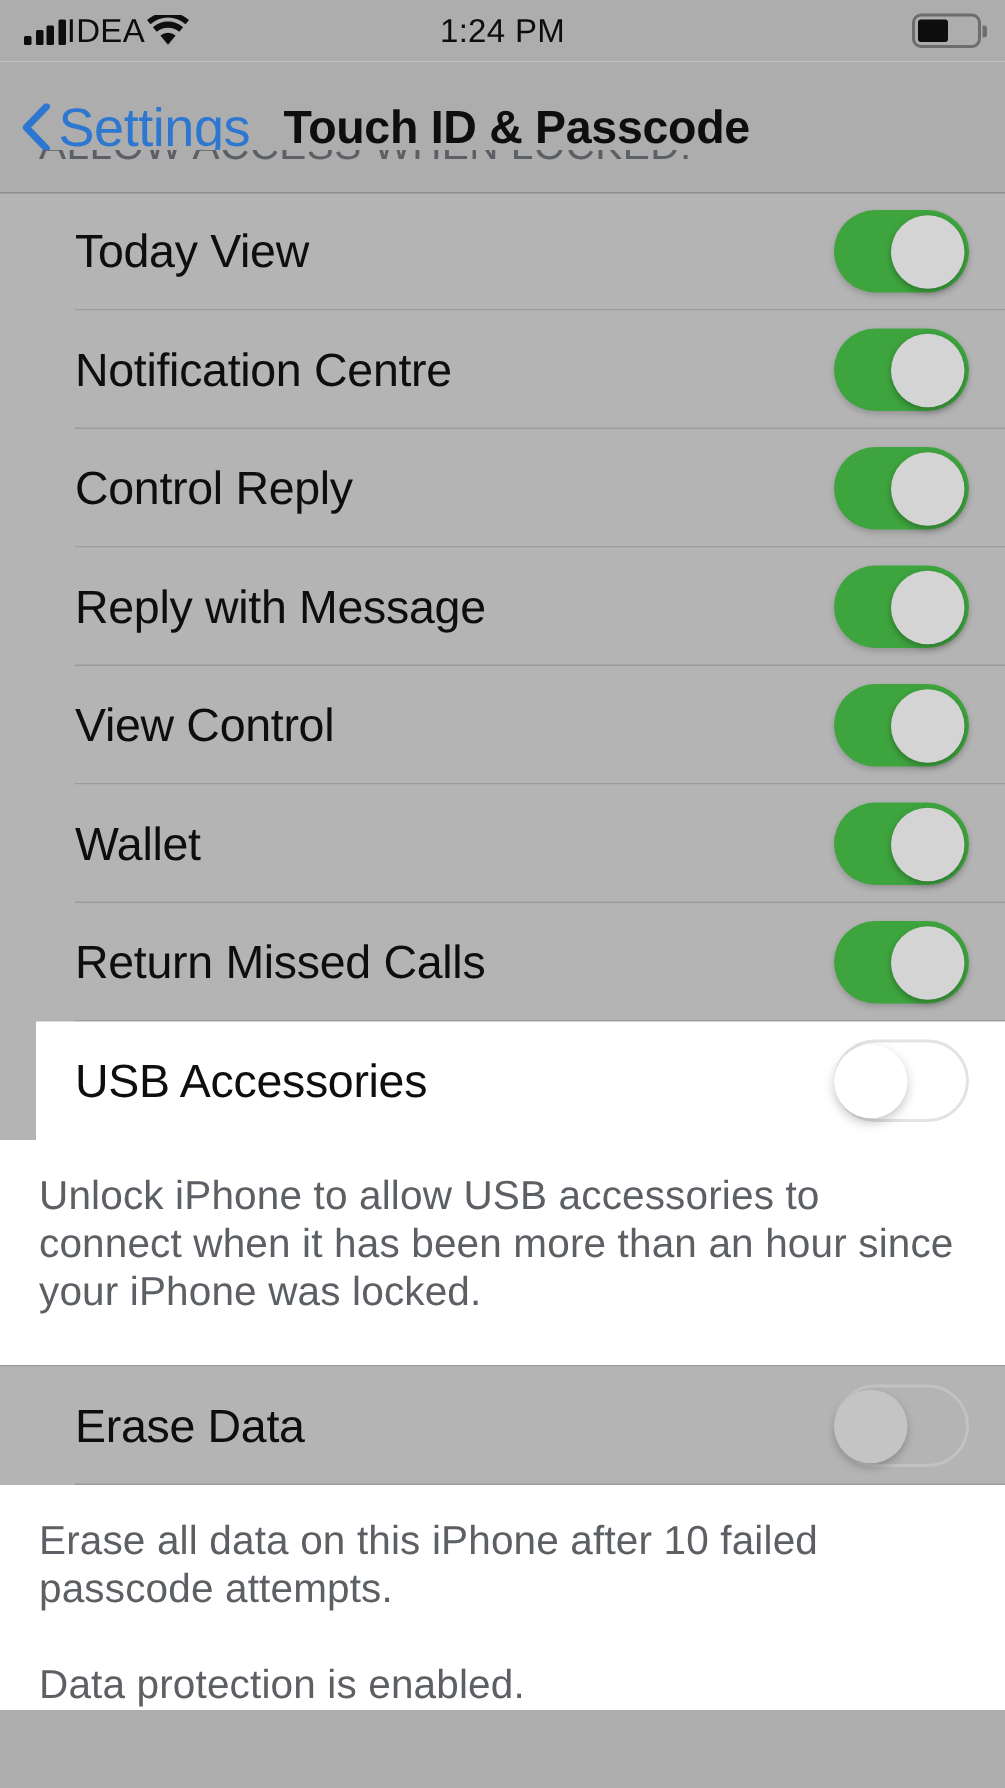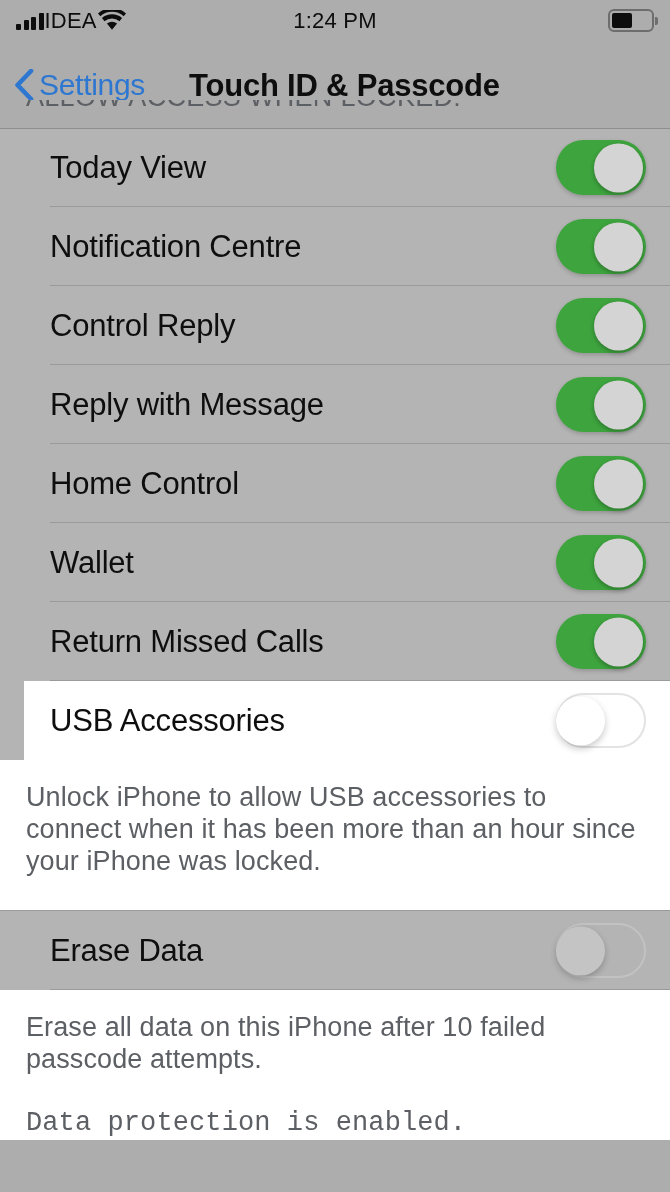--- a/index.html
+++ b/index.html
@@ -125,21 +125,21 @@
     align-items: center;
     gap: 5px;
     cursor: pointer;
   }
   .chevron-left {
     display: block;
     width: 20px;
     height: 32px;
   }
   .nav-back-label {
-    font-size: 30px;
+    font-size: 36px;
     color: #2d77d1;
     line-height: 1;
     letter-spacing: -0.3px;
   }
   .nav-title {
     position: absolute;
     left: 189px;
     top: 50%;
     transform: translateY(-50%);
     font-size: 31px;
@@ -276,21 +276,20 @@
   }
   .footnote p {
     margin: 0;
     font-size: 27px;
     line-height: 1.18;
     color: #5c5f63;
     letter-spacing: 0.1px;
   }
   .footnote p + p {
     margin-top: 32px;
-    font-family: Liberation Mono, monospace;
   }
   .footnote.usb-note {
     height: 150px;
   }
   .spacer-band {
     height: 1px;
     background: #9b9b9b;
   }
   .tail-gap {
     height: 44px;
@@ -376,21 +375,21 @@
 
       <div class="row">
         <span class="row-label">Reply with Message</span>
         <span class="toggle on">
           <span class="knob"></span>
         </span>
         <span class="row-sep"></span>
       </div>
 
       <div class="row">
-        <span class="row-label">Home Control</span>
+        <span class="row-label">View Control</span>
         <span class="toggle on">
           <span class="knob"></span>
         </span>
         <span class="row-sep"></span>
       </div>
 
       <div class="row">
         <span class="row-label">Wallet</span>
         <span class="toggle on">
           <span class="knob"></span>

